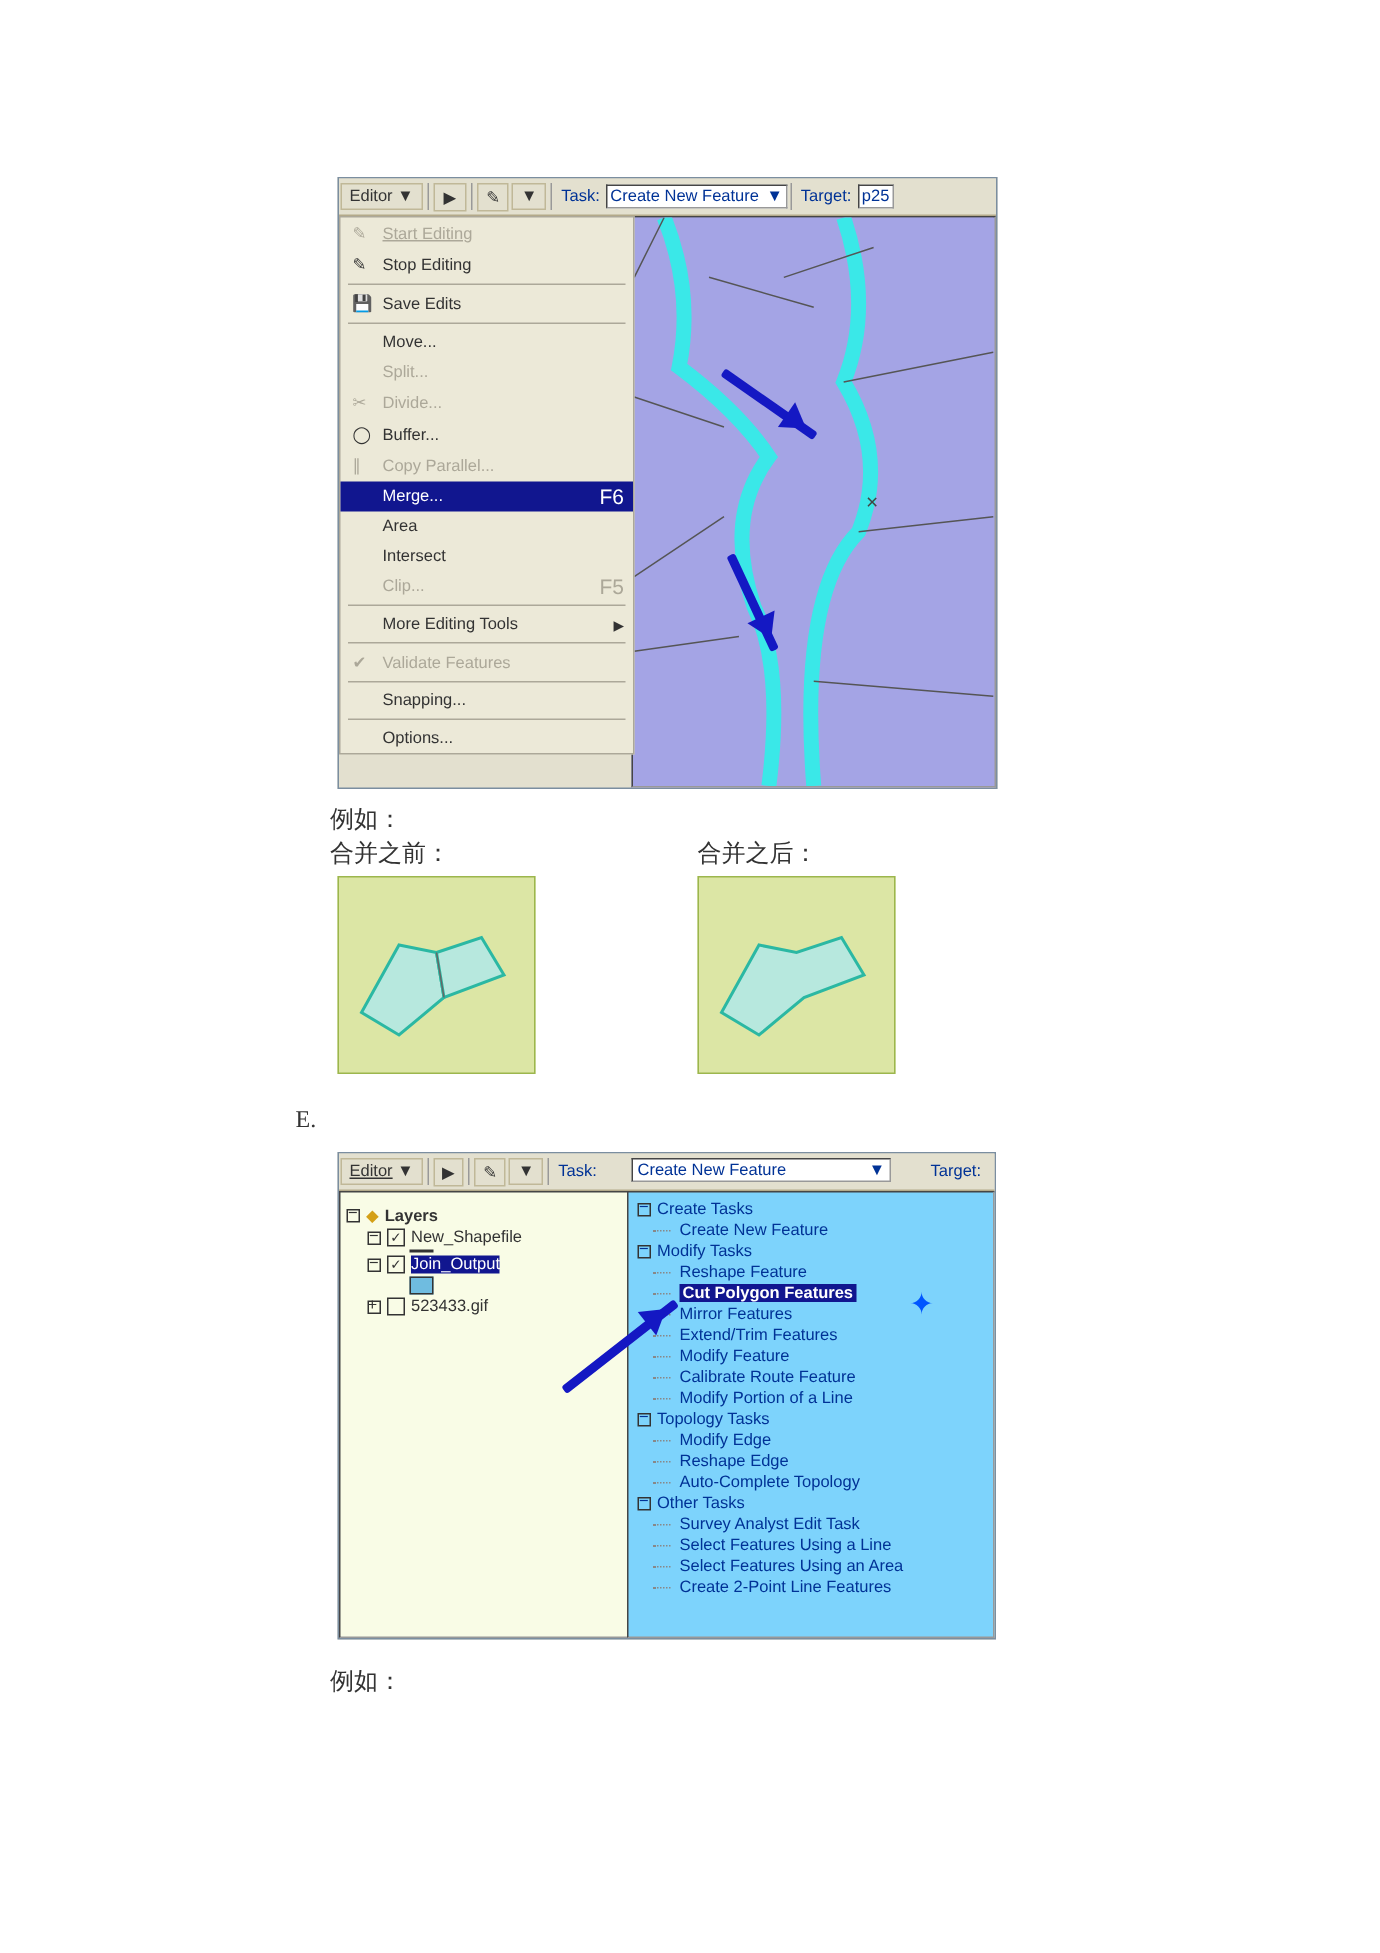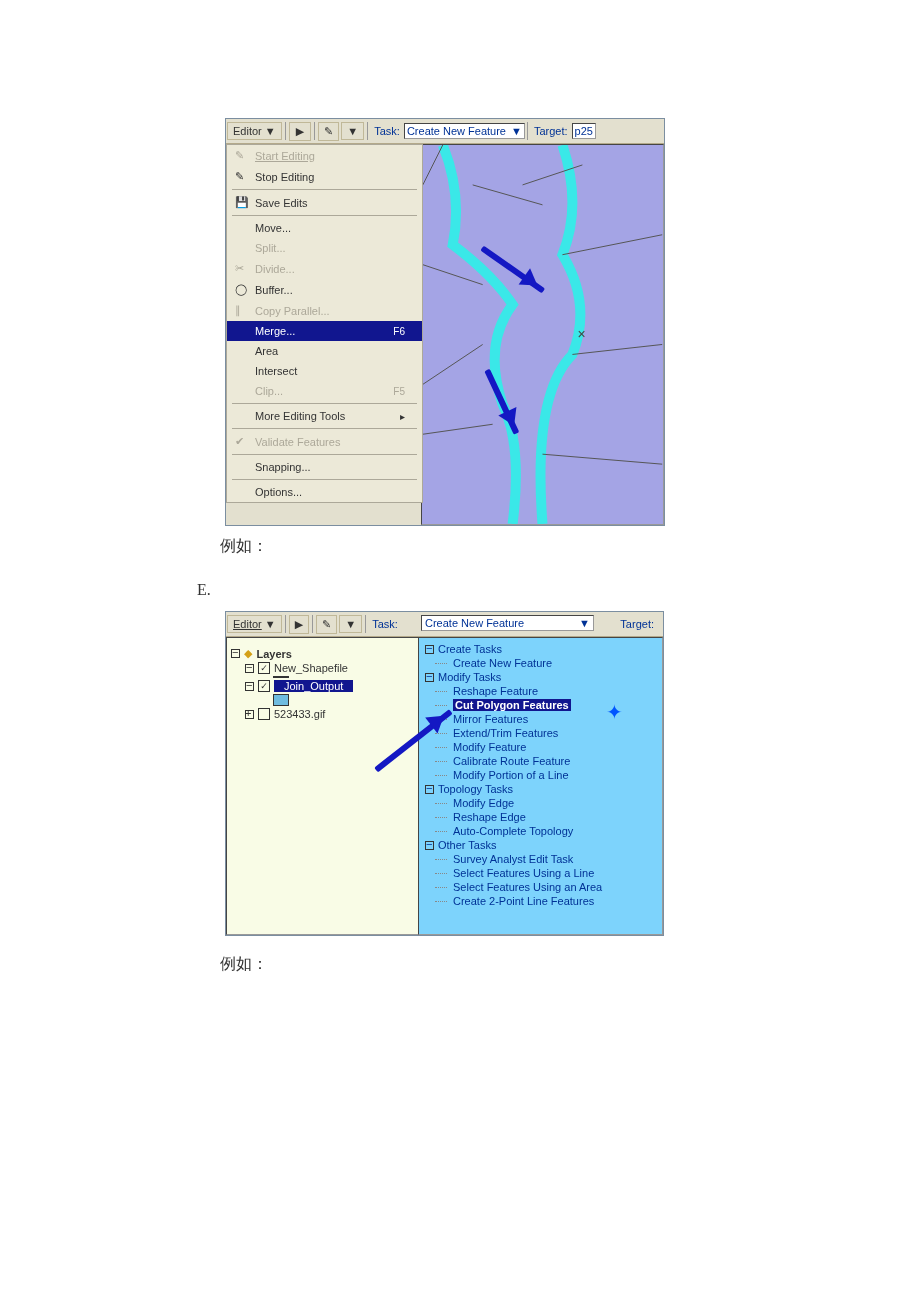--- a/index.html
+++ b/index.html
@@ -21,21 +21,21 @@
   .tbbtn { padding:2px 5px; margin:0 1px; border:1px solid #c0b898; background:#e3e0cf; display:flex; align-items:center; gap:3px;}
   .sep { width:1px; height:18px; background:#999; margin:0 2px;}
   .tasklabel { color:#003296; padding: 0 4px;}
   .taskdrop { background:#fff; border:1px inset #999; width:115px; color:#003296; padding:1px 2px; display:inline-flex; align-items:center; justify-content:space-between;}
   .menu { position:absolute; top:25px; left:0; width:195px; background:#ece9d8; border:1px solid #aca899; z-index:5;}
   .mitem { padding:4px 8px; font-family: Verdana, Arial, sans-serif; font-size:11px; display:flex; align-items:center; gap:6px; position:relative;}
   .mitem.disabled{ color:#aca899;}
   .mitem .icon{ width:14px; display:inline-block;}
   .mitem.hl { background:#11168f; color:#fff;}
   .msep{ height:1px; background:#aca899; margin:2px 5px;}
-  .shortcut{ position:absolute; right:17px; font-size:10px;}
+  .shortcut{ position:absolute; right:6px; font-size:14px;}
   .map1 { position:absolute; top:25px; left:195px; right:0; bottom:0; background:#a4a4e5; border:1px inset #999;}
   .map1 svg{ width:100%; height:100%;}
   .star { position:absolute; color:#0055ff; font-size:20px;}
   .caption { font-family: SimSun, 'Songti SC', serif; font-size:16px; margin-top:10px; margin-bottom:2px;}
   .tworow { display:flex; gap:108px;}
   .polybox { width:130px; height:130px; background:#dce6a5; border:1px solid #9cb64d; margin-top:4px; display:flex; align-items:center; justify-content:center;}
   .polybox svg{ width:100%; height:100%;}
   .sectE { font-family: SimSun, 'Songti SC', serif; font-size:16px; margin-top:22px; display:flex;}
   .sectE .lbl{ width:32px;}
   .fig2 { width:437px; height:323px; border:1px solid #7b8ea0; background:#e3e0cf; position:relative; margin-top:12px;}
@@ -174,20 +174,38 @@
         <path d="M20,0 L0,40 M50,40 L120,60 M0,120 L60,140 M60,200 L0,240 M100,40 L160,20 M0,290 L70,280 M140,110 L240,90 M150,210 L240,200 M120,310 L240,320" stroke="#555" stroke-width="1" fill="none"></path>
         <text x="155" y="195" font-size="14" fill="#444">×</text>
       </svg>
       <div class="arrow" style="top:100px; left:60px; transform:rotate(35deg); width:75px;"></div>
       <div class="arrow" style="top:222px; left:65px; transform:rotate(65deg); width:70px;"></div>
     </div>
   </div>
 
   <div class="caption" style="margin-left:-5px;">例如：</div>
   <div class="tworow">
+    <div>
+      <div class="caption" style="margin-top:0; margin-left:-5px;">合并之前：</div>
+      <div class="polybox">
+        <svg viewBox="0 0 130 130">
+            <polygon points="15,90 40,45 65,50 70,80 40,105" fill="#b7e8de" stroke="#2bb8a3" stroke-width="2"></polygon>
+            <polygon points="65,50 95,40 110,65 70,80" fill="#b7e8de" stroke="#2bb8a3" stroke-width="2"></polygon>
+            <line x1="65" y1="50" x2="70" y2="80" stroke="#666"></line>
+          </svg>
+      </div>
+    </div>
+    <div>
+      <div class="caption" style="margin-top:0;">合并之后：</div>
+      <div class="polybox">
+        <svg viewBox="0 0 130 130">
+            <polygon points="15,90 40,45 65,50 95,40 110,65 70,80 40,105" fill="#b7e8de" stroke="#2bb8a3" stroke-width="2"></polygon>
+          </svg>
+      </div>
+    </div>
   </div>
 
   <div class="sectE" style="margin-left:-28px;">
     <span class="lbl">E.</span>
   </div>
 
   <div class="fig2">
     <div class="toolbar2">
       <div class="tbbtn">
         <span class="underline">Editor</span>
@@ -217,21 +235,21 @@
           <span class="boxm"></span>
           <span class="chk">✓</span>
           <span>New_Shapefile</span>
         </div>
       <div class="row ind3">
           <span style="display:inline-block;width:16px;border-top:2px solid #333;"></span>
         </div>
       <div class="row ind1">
           <span class="boxm"></span>
           <span class="chk">✓</span>
-          <span style="background:#11168f;color:#fff;padding:0 10px;">Join_Output</span>
+          <span style="background:#11168f;color:#fff;padding:0 0;">Join_Output</span>
         </div>
       <div class="row ind3">
           <span style="display:inline-block;width:14px;height:10px;background:#6fbce0;border:1px solid #333;"></span>
         </div>
       <div class="row ind1">
           <span class="boxp"></span>
           <span class="chk"></span>
           <span>523433.gif</span>
         </div>
     </div>

